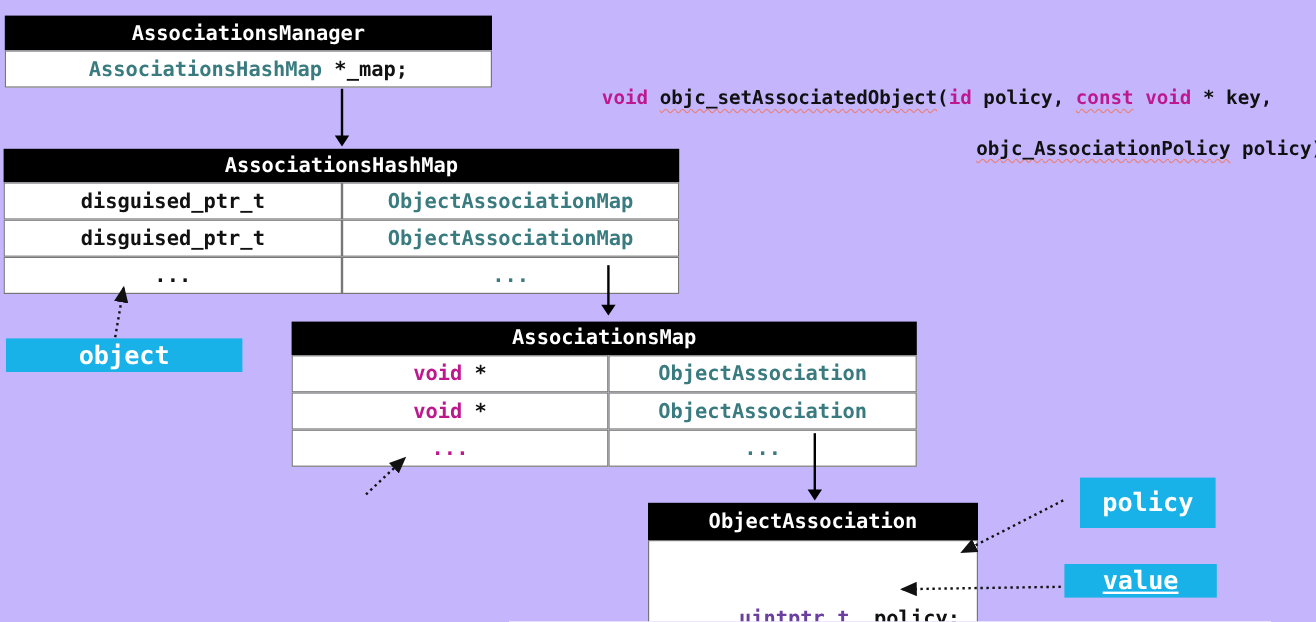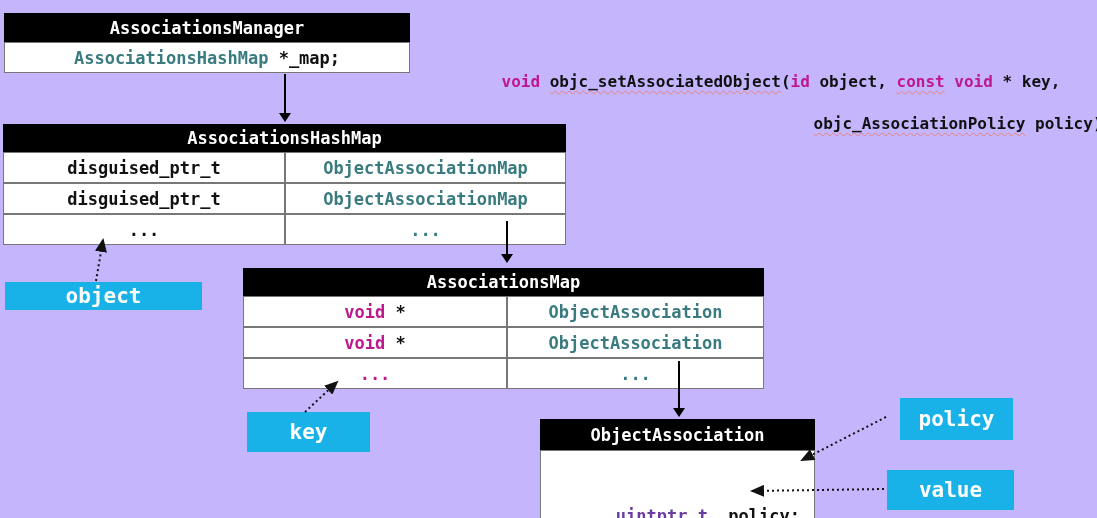--- a/index.html
+++ b/index.html
@@ -89,30 +89,29 @@
     <div class="hdr" style="height:31px;">
       <span>ObjectAssociation</span>
     </div>
     <div class="fields">
       <div><span class="pur">uintptr_t</span><span> _policy;</span></div>
       
     </div>
   </div>
 
   <div class="code-line" style="left:463px;top:53px;">
-    <span class="mag">void </span><span class="wavy">objc_setAssociatedObject</span><span>(</span><span class="mag">id</span><span> object, </span><span class="mag wavy">const</span><span class="mag"> void</span><span> * key,</span>
+    <span class="mag">void </span><span class="wavy">objc_setAssociatedObject</span><span>(</span><span class="mag">id</span><span> policy, </span><span class="mag wavy">const</span><span class="mag"> void</span><span> * key,</span>
   </div>
   <div class="code-line" style="left:775px;top:95px;">
     <span class="wavy">objc_AssociationPolicy</span><span> policy)</span>
   </div>
 
   <div class="cyan-label" style="left:5px;top:282px;width:197px;height:28px;">object</div>
-  <div class="cyan-label" style="left:247px;top:412px;width:123px;height:40px;">key</div>
   <div class="cyan-label" style="left:900px;top:398px;width:113px;height:42px;text-align:right;">policy</div>
-  <div class="cyan-label" style="left:887px;top:470px;width:127px;height:40px;">value</div>
+  <div class="cyan-label" style="left:887px;top:470px;width:127px;height:28px;text-decoration:underline;">value</div>
 
   <div>
     <div class="shaft" style="left:284px;top:74px;height:41px;"></div>
     <div class="ahead" style="left:279px;top:113px;"></div>
   </div>
   <div>
     <div class="shaft" style="left:506px;top:221px;height:35px;"></div>
     <div class="ahead" style="left:501px;top:254px;"></div>
   </div>
   <div>

